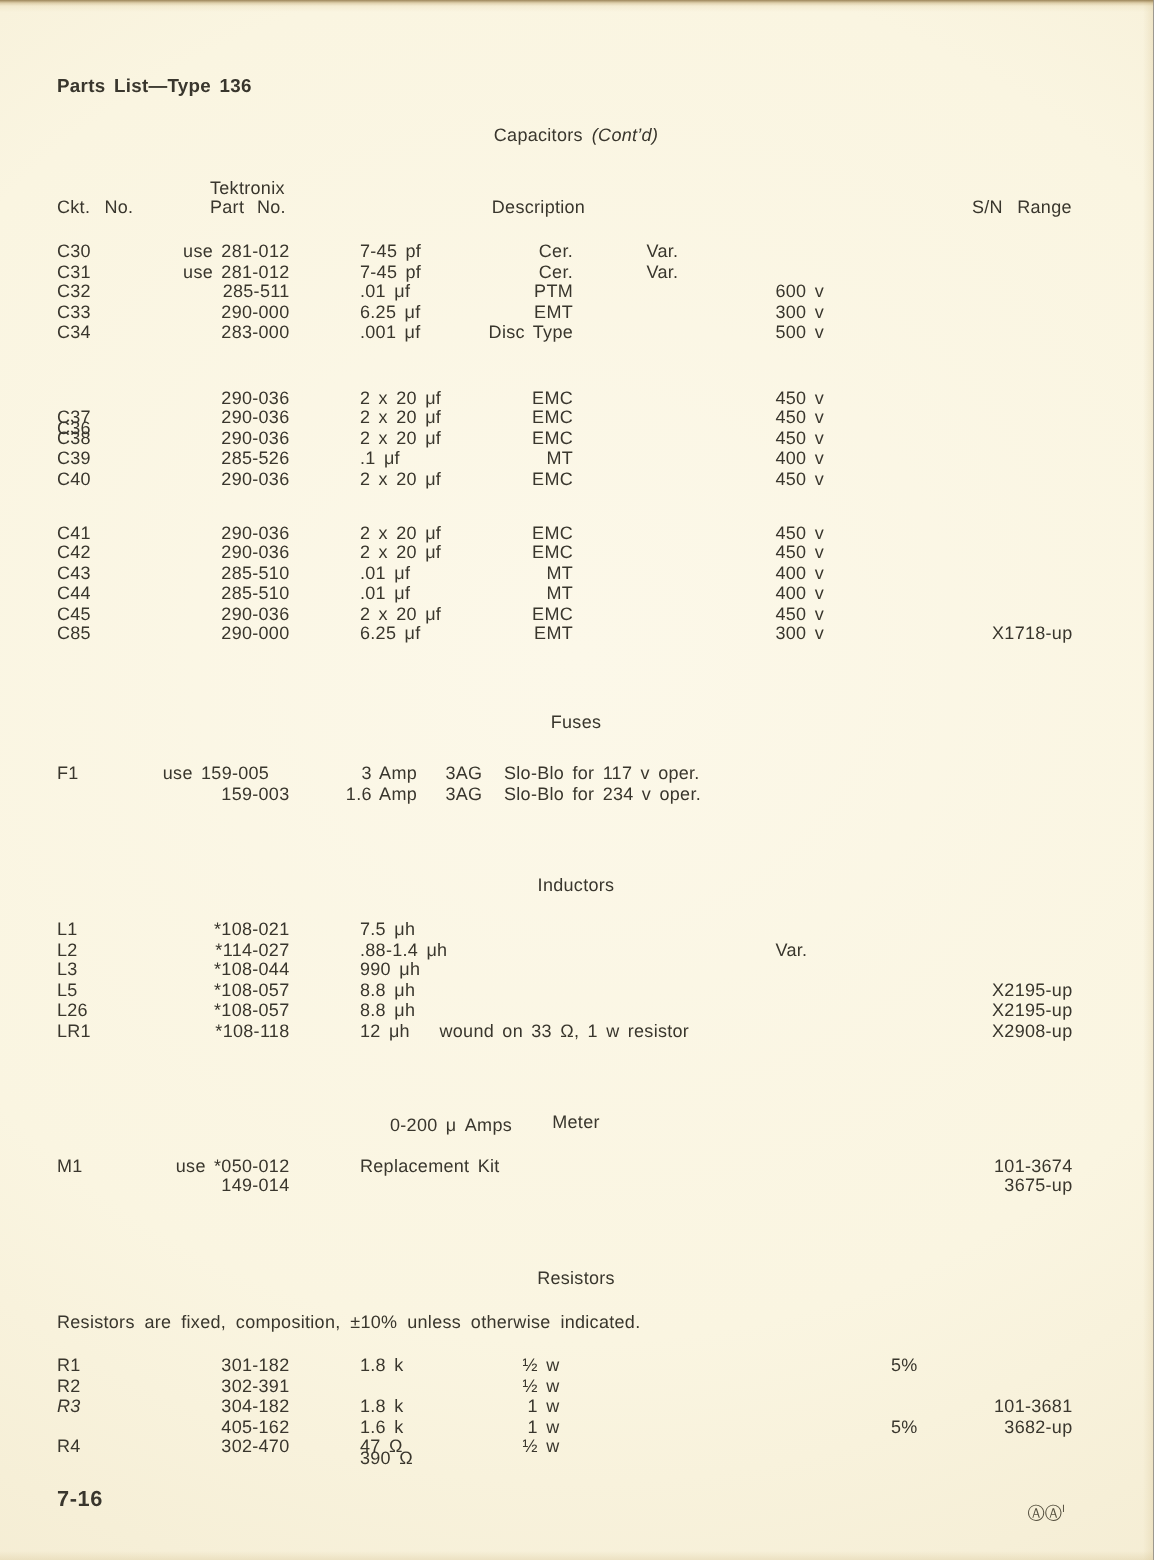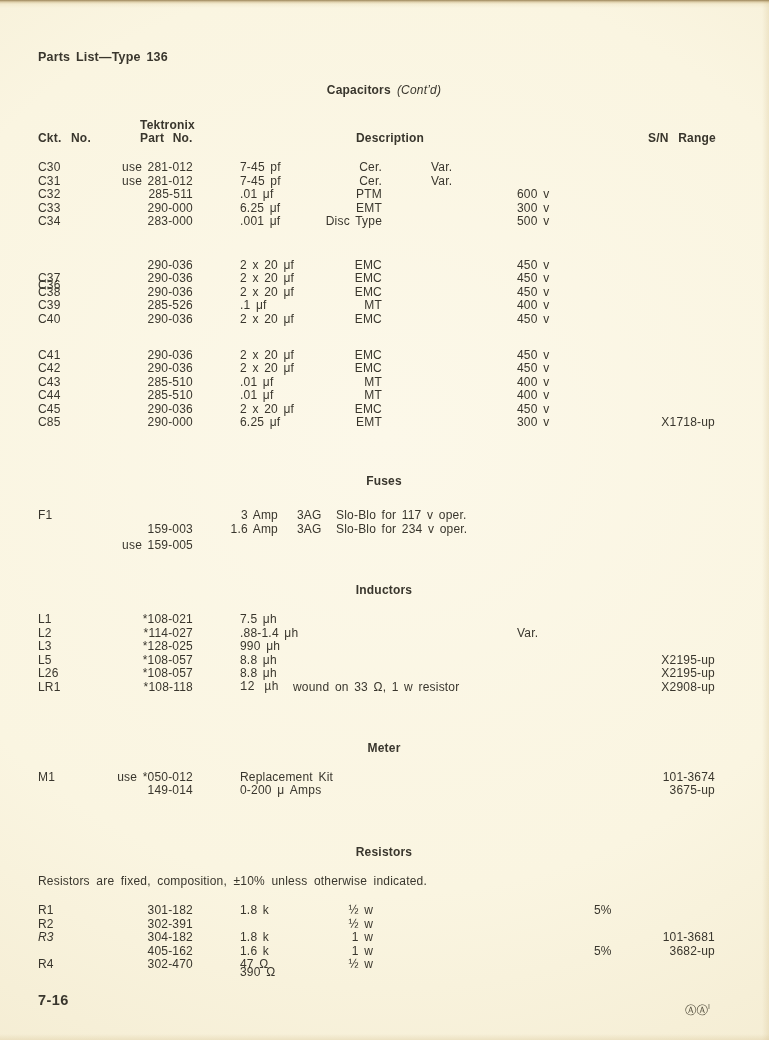--- a/index.html
+++ b/index.html
@@ -9,26 +9,26 @@
       linear-gradient(to bottom, rgba(140,114,66,.85) 0px, rgba(188,162,108,.45) 2px, rgba(226,210,165,.25) 4px, rgba(0,0,0,0) 8px),
       linear-gradient(to left, rgba(214,194,146,.30) 0px, rgba(0,0,0,0) 7px),
       linear-gradient(to top, rgba(216,198,152,.35) 0px, rgba(0,0,0,0) 6px),
       radial-gradient(ellipse 120% 80% at 50% 42%, #fcf8e9 0%, #faf5e1 55%, #f2e9cd 100%);
   }
   .t{
     position:absolute;white-space:nowrap;
     font-family:"Liberation Sans",sans-serif;font-size:12px;line-height:1.1;
     color:#39362d;letter-spacing:.2px;word-spacing:2px;
   }
-  .b{font-weight:bold;}
+  .b{font-weight:normal;}
   .doc-header{left:38px;top:51px;font-weight:bold;font-size:12.5px;}
   .hdr-tek{left:140px;top:119px;}
   .hdr-ckt{left:38px;top:132px;word-spacing:6px;}
   .hdr-part{left:140px;top:132px;word-spacing:5px;}
-  .hdr-desc{left:390px;top:132px;transform:translateX(-50%);}
+  .hdr-desc{left:359px;top:132px;transform:translateX(-50%);}
   .hdr-sn{left:648px;top:132px;word-spacing:6px;}
   .sec-h{left:384px;transform:translateX(-50%);font-weight:bold;}
   .suffix{font-style:italic;font-weight:normal;margin-left:6px;}
   .note{left:38px;word-spacing:3px;}
   .col-ckt{left:38px;}
   .col-part{left:95px;width:98px;text-align:right;}
   .col-val{left:240px;}
   .col-amp{left:208px;width:70px;text-align:right;}
   .col-size{left:297px;}
   .col-rest{left:336px;}
@@ -133,59 +133,59 @@
       <div class="t col-type" style="top: 402.5px;">EMC</div>
       <div class="t col-volt" style="top: 402.5px;">450 v</div>
       <div class="t col-ckt" style="top: 416px;">C85</div>
       <div class="t col-part" style="top: 416px;">290-000</div>
       <div class="t col-val" style="top: 416px;">6.25 μf</div>
       <div class="t col-type" style="top: 416px;">EMT</div>
       <div class="t col-volt" style="top: 416px;">300 v</div>
       <div class="t col-sn" style="top: 416px;">X1718-up</div>
       <div class="t sec-h" style="top: 475px;"><span class="b">Fuses</span></div>
       <div class="t col-ckt" style="top: 509px;">F1</div>
-      <div class="t col-part" style="top: 539px;">use 159-005</div>
+      <div class="t col-part" style="top: 509px; text-align: center;">use 159-005</div>
       <div class="t col-amp" style="top: 509px;">3 Amp</div>
       <div class="t col-size" style="top: 509px;">3AG</div>
       <div class="t col-rest" style="top: 509px;">Slo-Blo for 117 v oper.</div>
       <div class="t col-part" style="top: 522.5px;">159-003</div>
       <div class="t col-amp" style="top: 522.5px;">1.6 Amp</div>
       <div class="t col-size" style="top: 522.5px;">3AG</div>
       <div class="t col-rest" style="top: 522.5px;">Slo-Blo for 234 v oper.</div>
       <div class="t sec-h" style="top: 584px;"><span class="b">Inductors</span></div>
       <div class="t col-ckt" style="top: 613px;">L1</div>
       <div class="t col-part" style="top: 613px;">*108-021</div>
       <div class="t col-val" style="top: 613px;">7.5 μh</div>
       <div class="t col-ckt" style="top: 626.5px;">L2</div>
       <div class="t col-part" style="top: 626.5px;">*114-027</div>
       <div class="t col-val" style="top: 626.5px;">.88-1.4 μh</div>
       <div class="t col-volt" style="top: 626.5px;">Var.</div>
       <div class="t col-ckt" style="top: 640px;">L3</div>
-      <div class="t col-part" style="top: 640px;">*128-025</div>
+      <div class="t col-part" style="top: 640px;">*108-044</div>
       <div class="t col-val" style="top: 640px;">990 μh</div>
       <div class="t col-ckt" style="top: 653.5px;">L5</div>
       <div class="t col-part" style="top: 653.5px;">*108-057</div>
       <div class="t col-val" style="top: 653.5px;">8.8 μh</div>
       <div class="t col-sn" style="top: 653.5px;">X2195-up</div>
       <div class="t col-ckt" style="top: 667px;">L26</div>
       <div class="t col-part" style="top: 667px;">*108-057</div>
       <div class="t col-val" style="top: 667px;">8.8 μh</div>
       <div class="t col-sn" style="top: 667px;">X2195-up</div>
       <div class="t col-ckt" style="top: 680.5px;">LR1</div>
       <div class="t col-part" style="top: 680.5px;">*108-118</div>
-      <div class="t col-val" style="top: 680.5px; font-family: Liberation Mono, monospace;">12 μh</div>
+      <div class="t col-val" style="top: 680.5px;">12 μh</div>
       <div class="t col-wound" style="top: 680.5px;">wound on 33 Ω, 1 w resistor</div>
       <div class="t col-sn" style="top: 680.5px;">X2908-up</div>
       <div class="t sec-h" style="top: 742px;"><span class="b">Meter</span></div>
       <div class="t col-ckt" style="top: 770.5px;">M1</div>
       <div class="t col-part" style="top: 770.5px;">use *050-012</div>
       <div class="t col-val" style="top: 770.5px;">Replacement Kit</div>
       <div class="t col-sn" style="top: 770.5px;">101-3674</div>
       <div class="t col-part" style="top: 784px;">149-014</div>
-      <div class="t col-val" style="top: 784px;">0-200 μ Amps</div>
+      <div class="t col-val" style="top: 744px; margin-left: 20px;">0-200 μ Amps</div>
       <div class="t col-sn" style="top: 784px;">3675-up</div>
       <div class="t sec-h" style="top: 846px;"><span class="b">Resistors</span></div>
       <div class="t note" style="top: 875px;">Resistors are fixed, composition, ±10% unless otherwise indicated.</div>
       <div class="t col-ckt" style="top: 904px;">R1</div>
       <div class="t col-part" style="top: 904px;">301-182</div>
       <div class="t col-val" style="top: 904px;">1.8 k</div>
       <div class="t col-watt" style="top: 904px;">½ w</div>
       <div class="t col-tol" style="top: 904px;">5%</div>
       <div class="t col-ckt" style="top: 917.5px;">R2</div>
       <div class="t col-part" style="top: 917.5px;">302-391</div>

